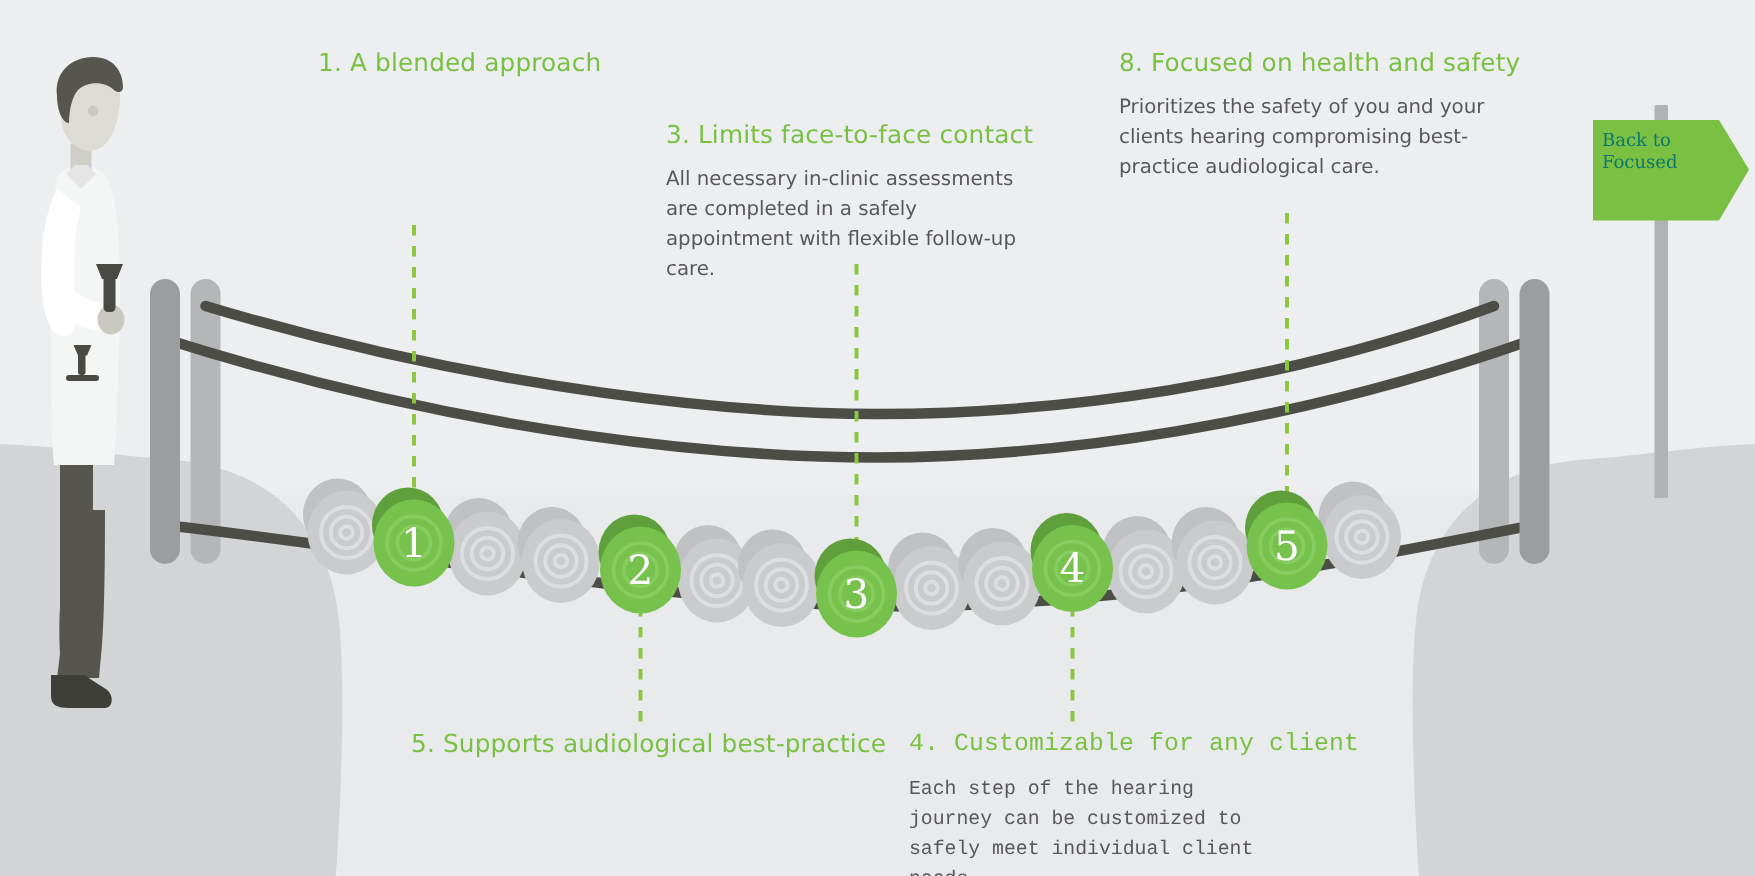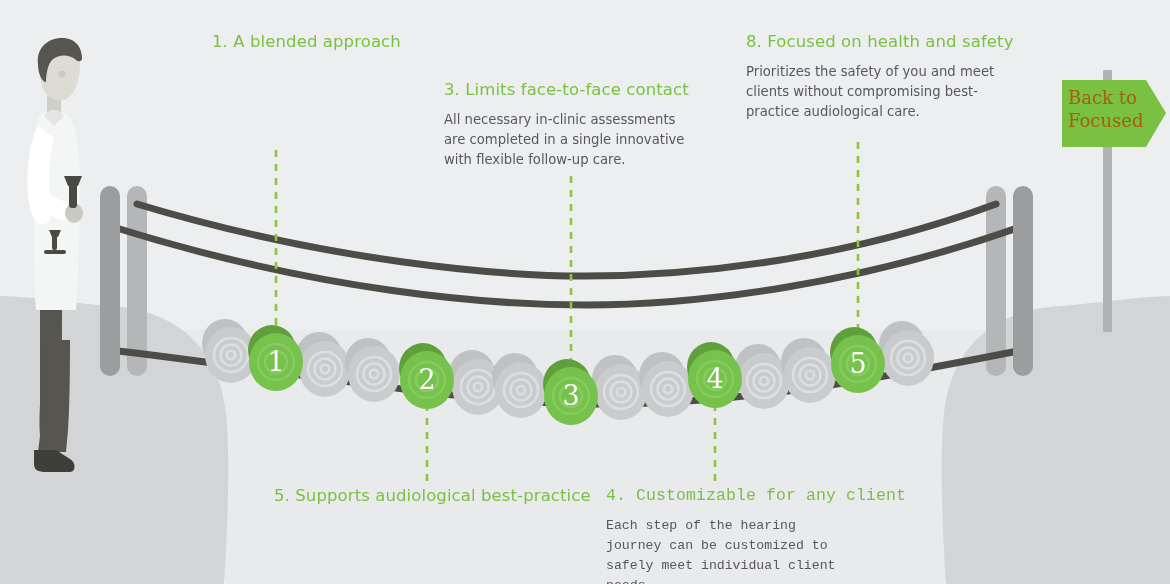--- a/index.html
+++ b/index.html
@@ -36,22 +36,22 @@
   #c1 { left: 192px; top: 32px;  width: 200px; margin-left: 20px; }
   #c3 { left: 444px; top: 80px;  width: 248px; }
   #c5 { left: 746px; top: 32px;  width: 272px; }
   #c2 { left: 274px; top: 486px; width: 300px; }
   #c4 { left: 606px; top: 486px; width: 248px; font-family: Liberation Mono, monospace; }
 
   .sign-label {
     position: absolute;
     left: 1068px; top: 86px;
     width: 84px;
-    color: #a16207;
-    font-size: 18px;
+    color: #0f766e;
+    font-size: 12px;
     line-height: 1.28;
     font-family: "DejaVu Serif", "Liberation Serif", serif;
     text-align: left;
     pointer-events: none;
   }
 </style>
 </head>
 <body>
 
 <div id="stage">
@@ -303,26 +303,26 @@
     </g>
 
   </svg>
 
   <div class="callout" id="c1">
     <div class="title">1. A blended approach</div>
   </div>
 
   <div class="callout" id="c3">
     <div class="title">3. Limits face-to-face contact</div>
-    <div class="body">All necessary in-clinic assessments are completed in a single innovative with flexible follow-up care.</div>
+    <div class="body">All necessary in-clinic assessments are completed in a safely appointment with flexible follow-up care.</div>
   </div>
 
   <div class="callout" id="c5">
     <div class="title">8. Focused on health and safety</div>
-    <div class="body">Prioritizes the safety of you and meet clients without compromising best-practice audiological care.</div>
+    <div class="body">Prioritizes the safety of you and your clients hearing compromising best-practice audiological care.</div>
   </div>
 
   <div class="callout" id="c2">
     <div class="title">5. Supports audiological best-practice</div>
   </div>
 
   <div class="callout" id="c4">
     <div class="title">4. Customizable for any client</div>
     <div class="body">Each step of the hearing journey can be customized to safely meet individual client needs.</div>
   </div>

